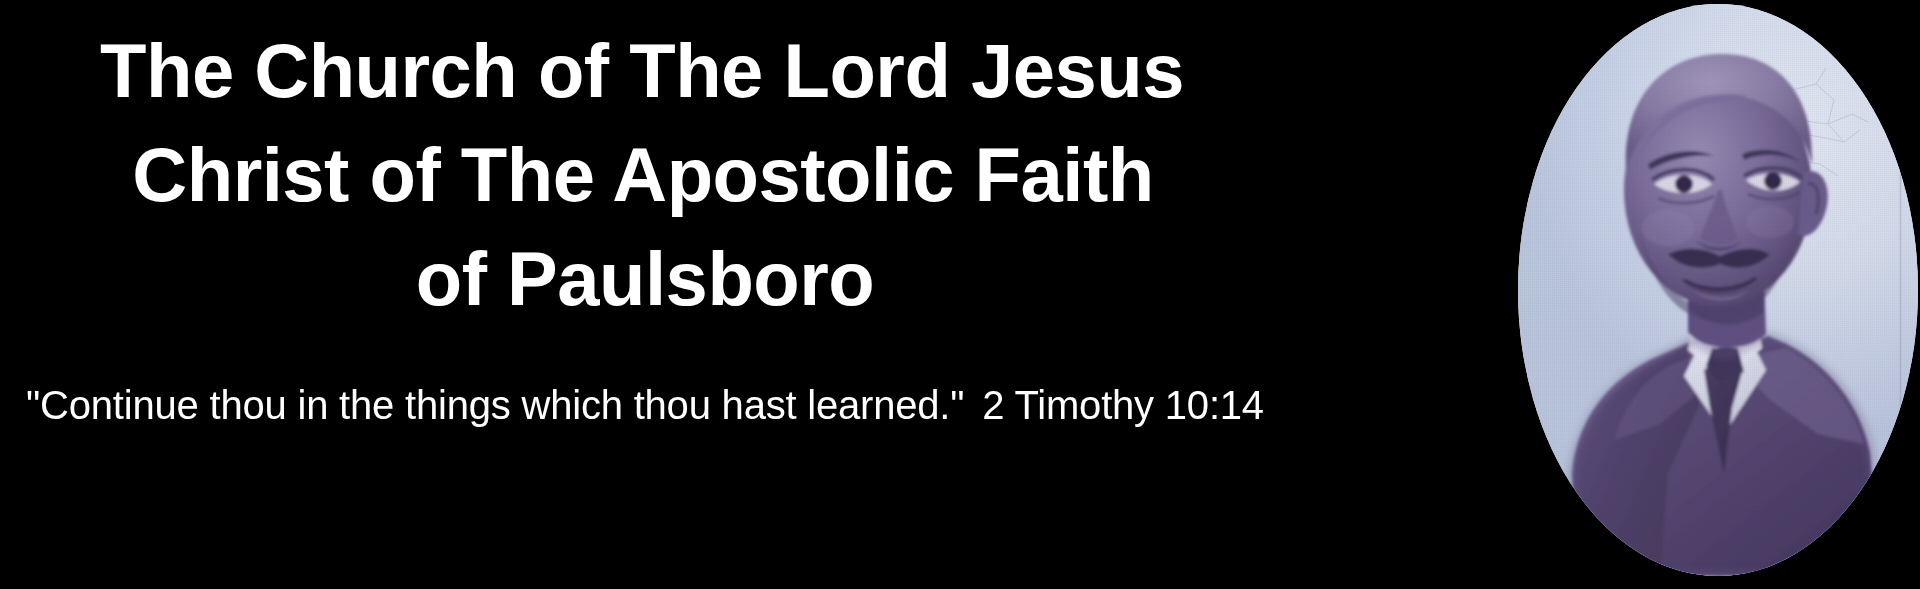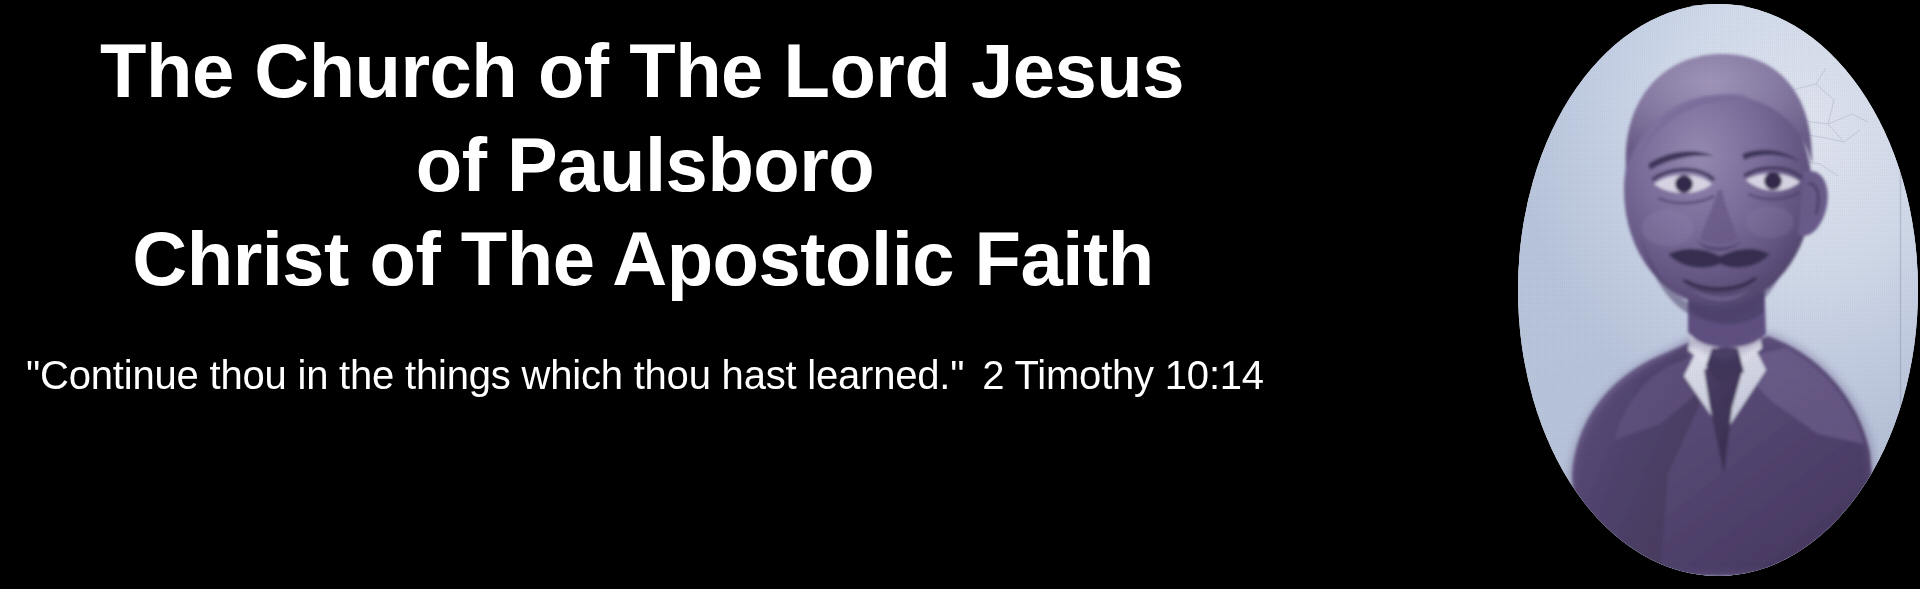--- a/index.html
+++ b/index.html
@@ -22,20 +22,21 @@
     left: 0;
     top: 0;
     width: 1290px;
     height: 589px;
     display: flex;
     flex-direction: column;
     align-items: center;
     justify-content: flex-start;
     padding-top: 24px;
     box-sizing: border-box;
+    gap: 10px;
   }
   .title-line {
     color: #ffffff;
     font-size: 76px;
     font-weight: 700;
     line-height: 94px;
     letter-spacing: -0.5px;
     white-space: nowrap;
     text-align: center;
     font-stretch: condensed;
@@ -129,23 +130,23 @@
 </style>
 </head>
 <body>
 
 <div id="banner">
 
   <div id="text-block">
 
     <div class="title-line" id="title-line-1">The Church of The Lord Jesus</div>
 
+    <div class="title-line" id="title-line-2">Christ of The Apostolic Faith</div>
+
     <div class="title-line" id="title-line-3">of Paulsboro</div>
-
-    <div class="title-line" id="title-line-2">Christ of The Apostolic Faith</div>
 
     <div id="subtitle">
       <span class="quote">"Continue thou in the things which thou hast learned."</span><span class="ref">2 Timothy 10:14</span>
     </div>
 
   </div>
 
   <div id="portrait-wrap">
     <div id="portrait-oval">
 

